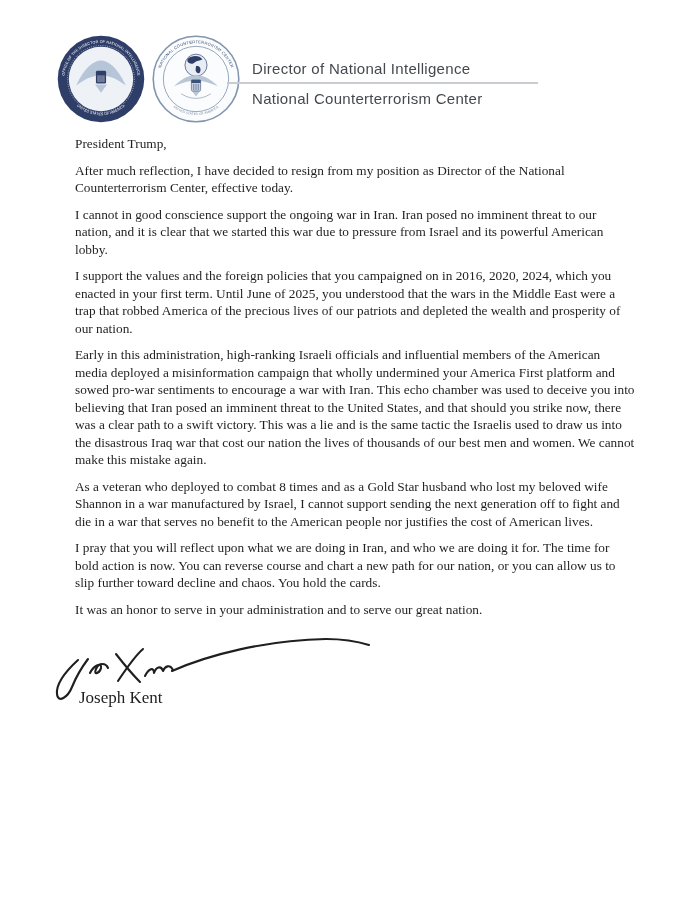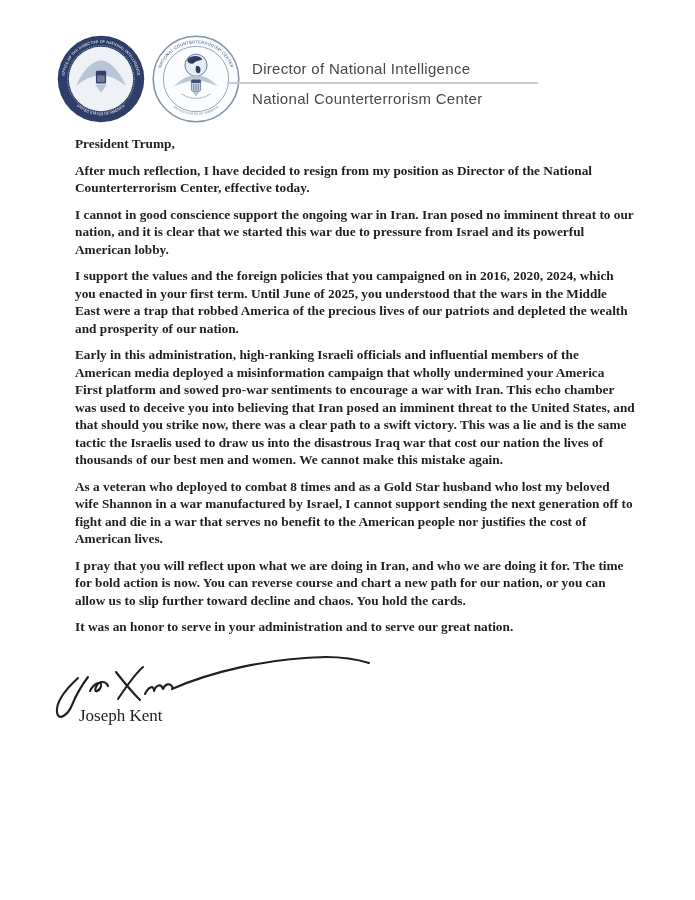--- a/index.html
+++ b/index.html
@@ -38,21 +38,21 @@
     margin-left:-25px;padding-left:25px;
     border-bottom:2px solid var(--underline);
   }
   .org-line2{margin-top:6px;}
 
   
   .letter-body{
     position:absolute;left:75px;top:135px;width:560px;
     font-size:13.3px;line-height:17.5px;
   }
-  .letter-body p{margin:0 0 9px 0;font-weight:bold;}
+  .letter-body p{margin:0 0 9px 0;}
 
   
   .sig-area{position:relative;height:110px;margin-top:2px;}
   .sig-svg{position:absolute;left:-27px;top:0;}
   .sig-typed{position:absolute;left:4px;top:62px;font-size:17px;line-height:17.5px;}
 </style>
 </head>
 <body>
 
 <div class="page">

